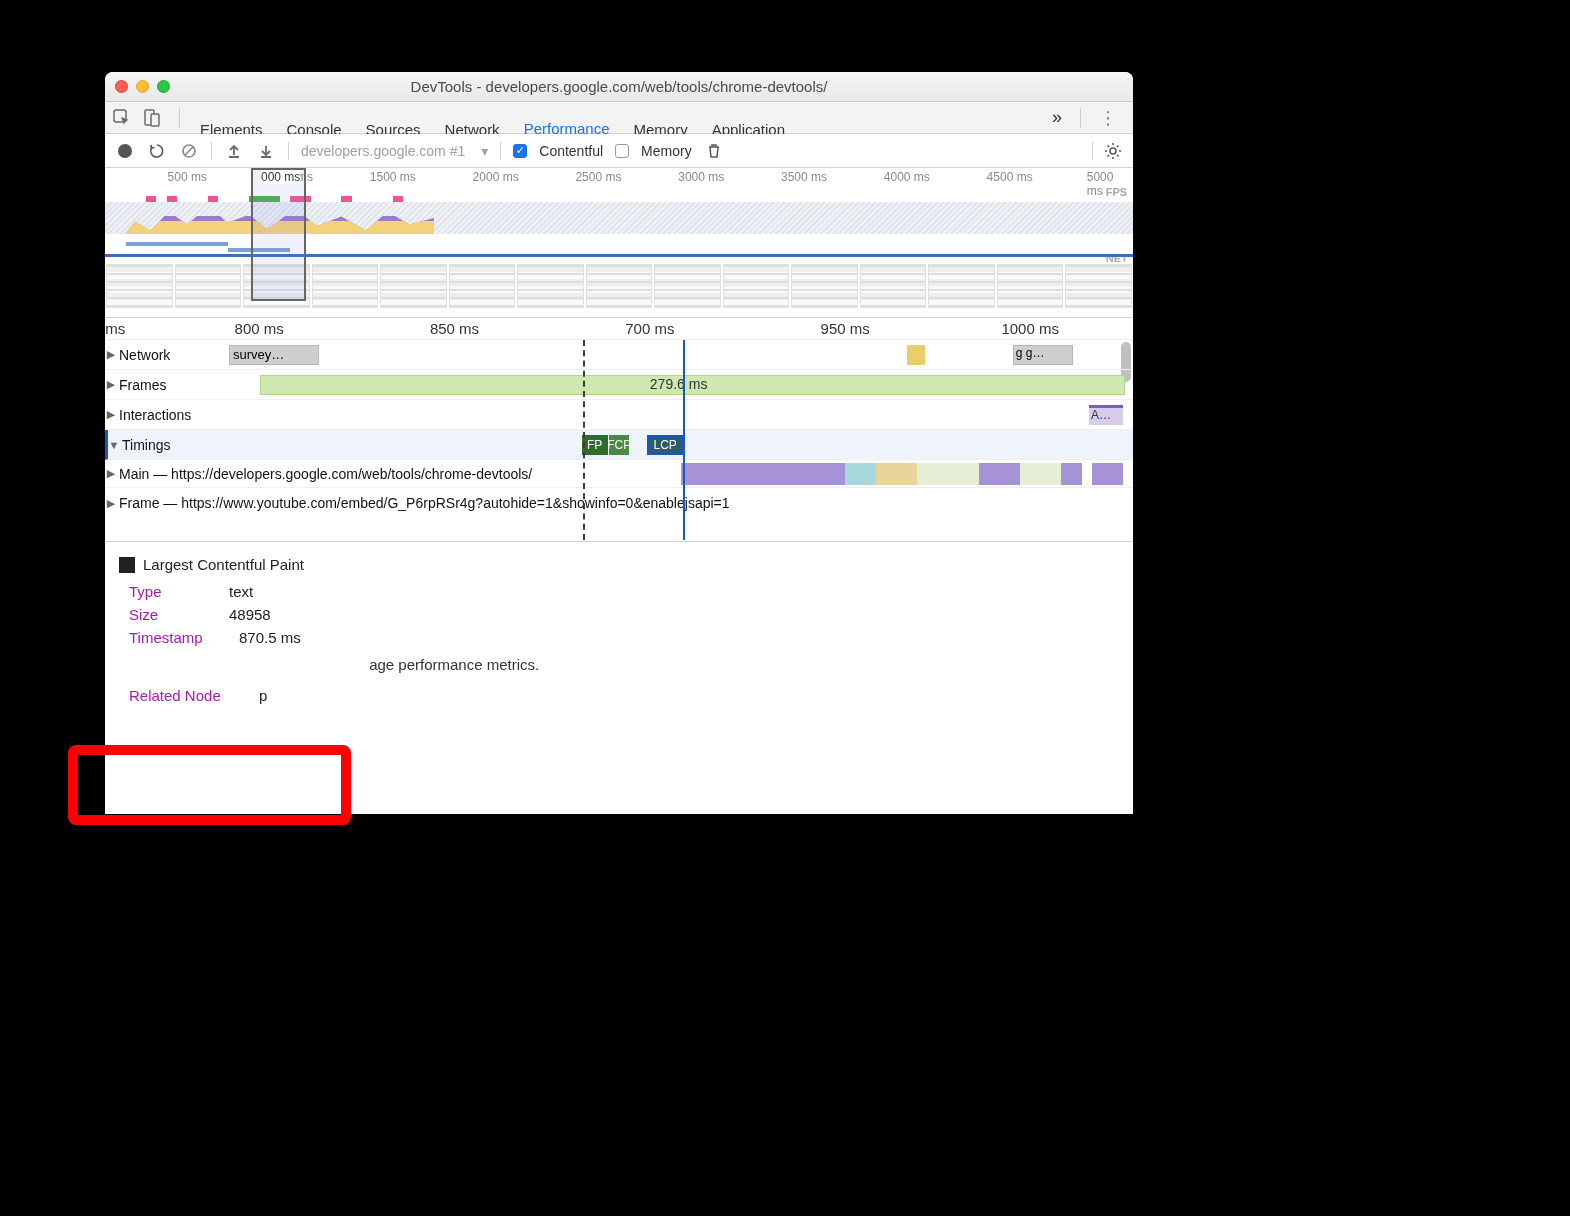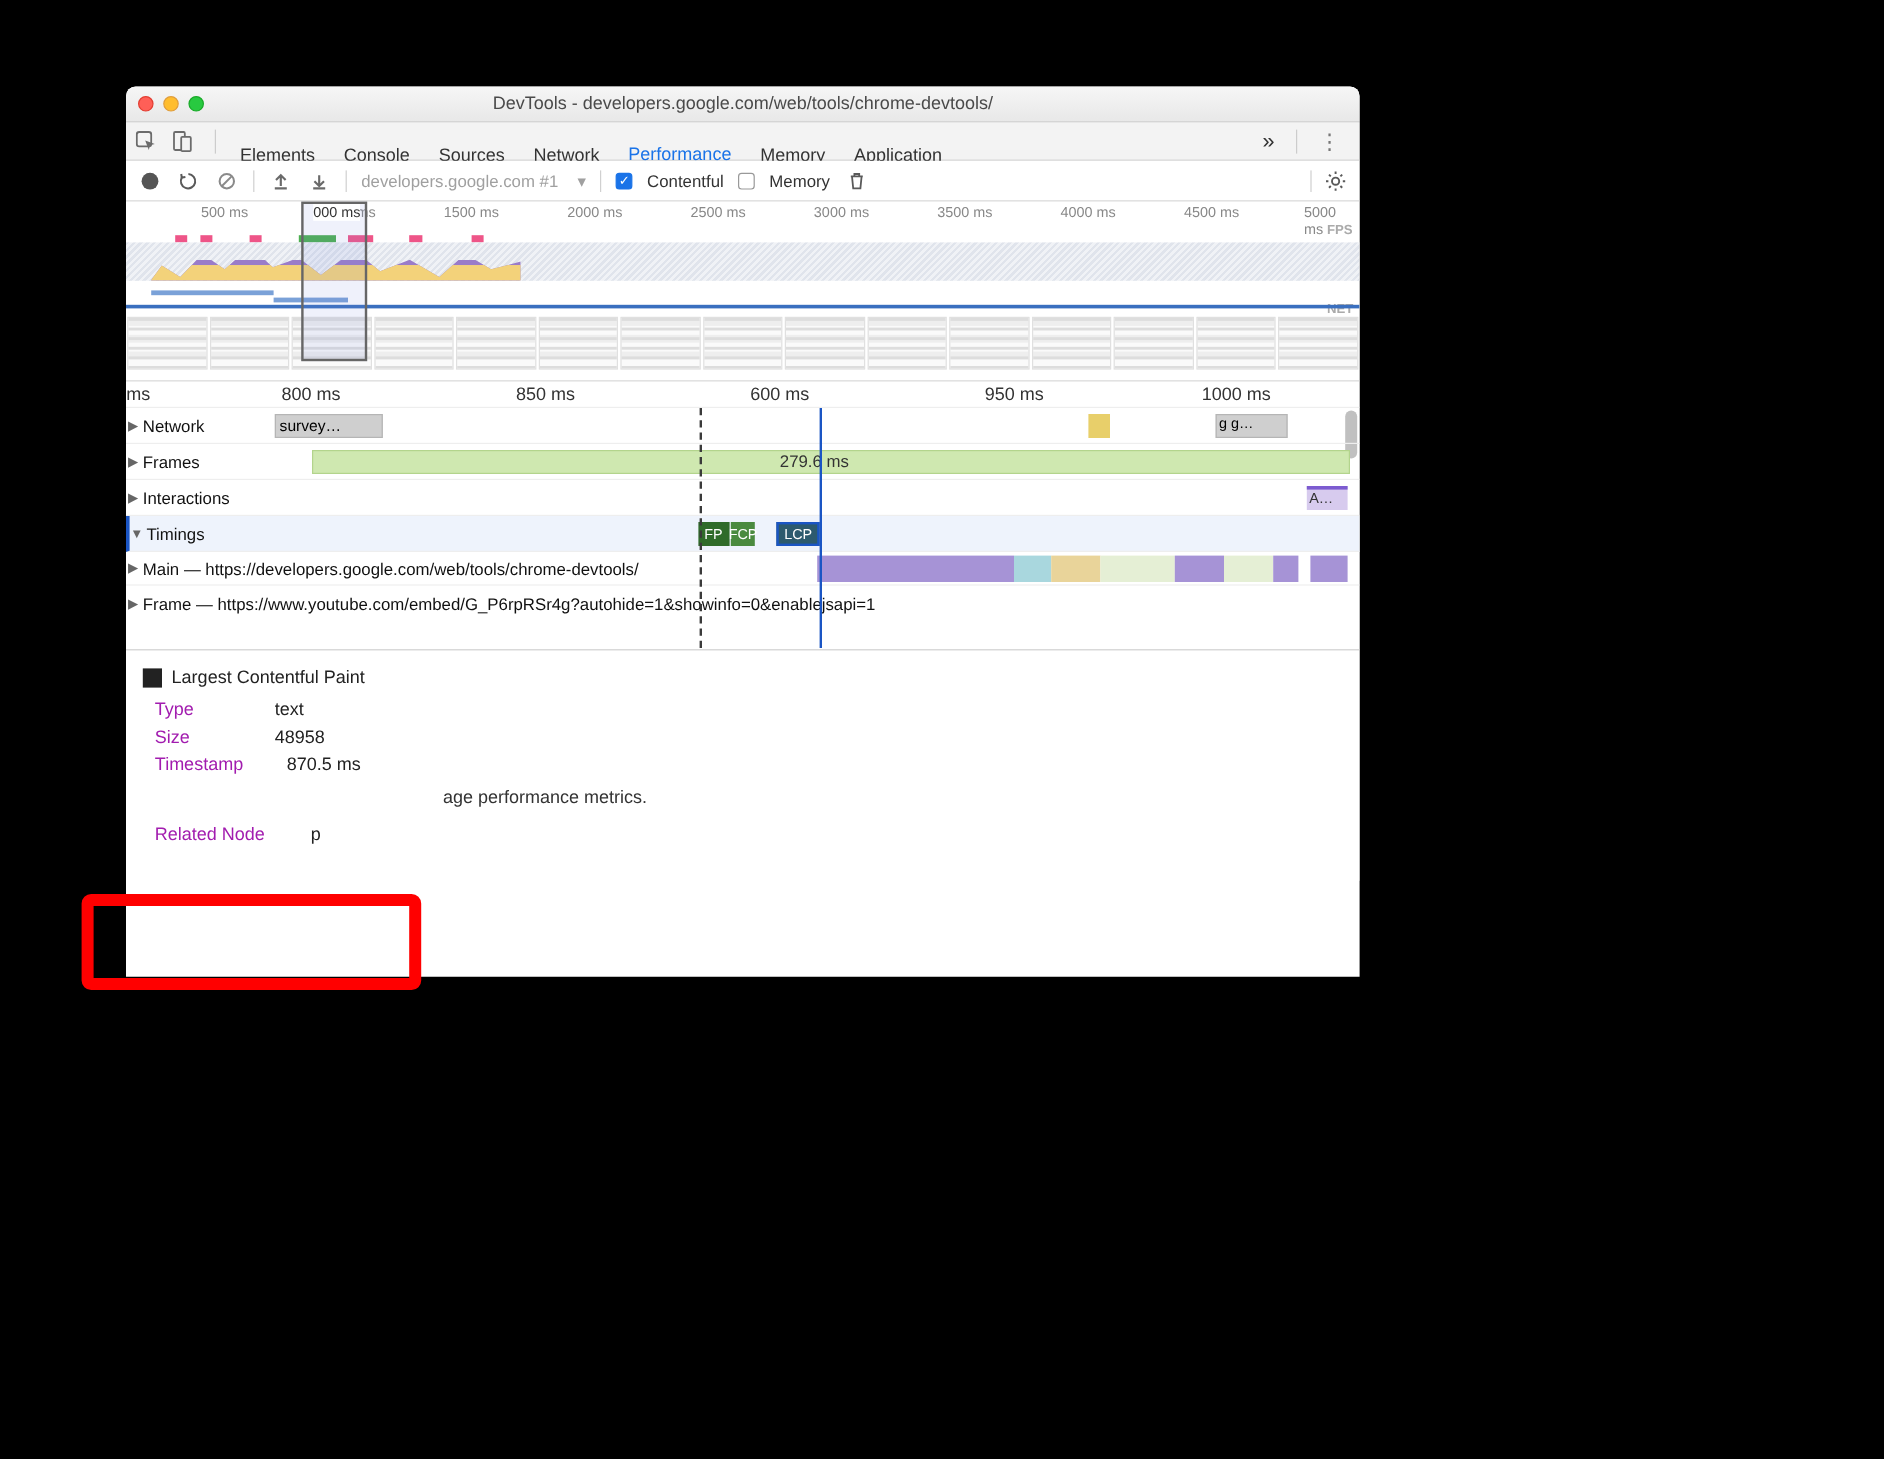--- a/index.html
+++ b/index.html
@@ -280,21 +280,21 @@
     <div class="ov-sel" style="left:14.2%;width:5.4%">
       <span style="position:absolute;top:0;left:8px;font-size:12px;color:#333;background:#fff">000 ms</span>
     </div>
   </div>
 
   <div class="flame" style="height:224px;">
     <div class="flame-ruler">
       <span class="ft" style="left:1%">ms</span>
       <span class="ft" style="left:15%">800 ms</span>
       <span class="ft" style="left:34%">850 ms</span>
-      <span class="ft" style="left:53%">600 ms</span>
+      <span class="ft" style="left:53%">700 ms</span>
       <span class="ft" style="left:72%">950 ms</span>
       <span class="ft" style="left:90%">1000 ms</span>
     </div>
     <div class="scroll-stub"></div>
 
     <div class="track">
       <span class="tri">▶</span>
       <span class="lbl">Network</span>
       <div class="bar grey" style="left:90px;width:90px;">
         <span style="font-size:13px;padding-left:3px">survey…</span>

